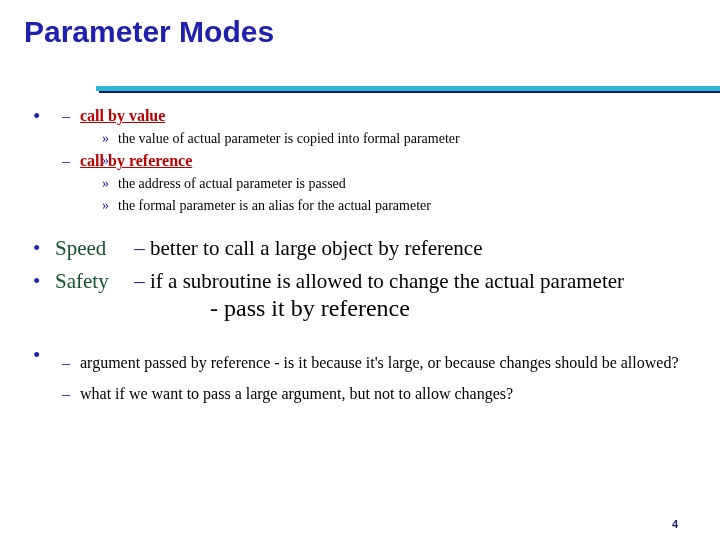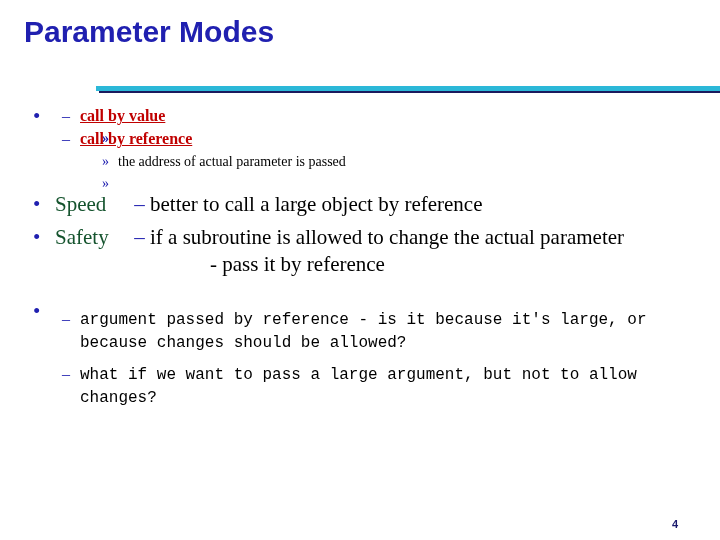--- a/index.html
+++ b/index.html
@@ -101,21 +101,21 @@
   .lvl1-pair .kw {
     display: inline-block;
     min-width: 74px;
     color: #14532d;
   }
   .lvl1-pair .ndash {
     color: #2020B0;
   }
   .cont-line {
     padding-left: 155px;
-    font-size: 21px;
+    font-size: 24px;
     line-height: 27px;
     color: #000000;
   }
 
   
   .lvl2 {
     position: relative;
     padding-left: 80px;
     font-size: 16px;
     line-height: 22px;
@@ -130,21 +130,20 @@
     line-height: 22px;
   }
   .lvl2.red .txt {
     color: #C00000;
     font-weight: bold;
     text-decoration: underline;
   }
   .lvl2.black .txt {
     color: #000000;
     font-weight: normal;
-    font-family: Liberation Mono, monospace;
   }
 
   
   .lvl3 {
     position: relative;
     padding-left: 118px;
     font-size: 14px;
     line-height: 22px;
     color: #000000;
   }
@@ -188,38 +187,40 @@
       <span class="marker">•</span>
     </div>
 
     <div class="lvl2 red">
       <span class="marker">–</span>
       <span class="txt">call by value</span>
     </div>
 
     <div class="lvl3">
       <span class="marker">»</span>
+      <span>the value of actual parameter is copied into formal parameter</span>
     </div>
 
     <div class="lvl3">
       <span class="marker">»</span>
     </div>
 
     <div class="lvl2 red">
       <span class="marker">–</span>
       <span class="txt">call by reference</span>
     </div>
 
     <div class="lvl3">
       <span class="marker">»</span>
       <span>the address of actual parameter is passed</span>
     </div>
 
     <div class="lvl3">
       <span class="marker">»</span>
+      <span>the formal parameter is an alias for the actual parameter</span>
     </div>
 
     <div class="gap-lg"></div>
 
     <div class="lvl1-pair">
       <span class="marker">•</span>
       <span class="kw">Speed</span>
       <span class="ndash">–</span>
       <span>better to call a large object by reference</span>
     </div>

